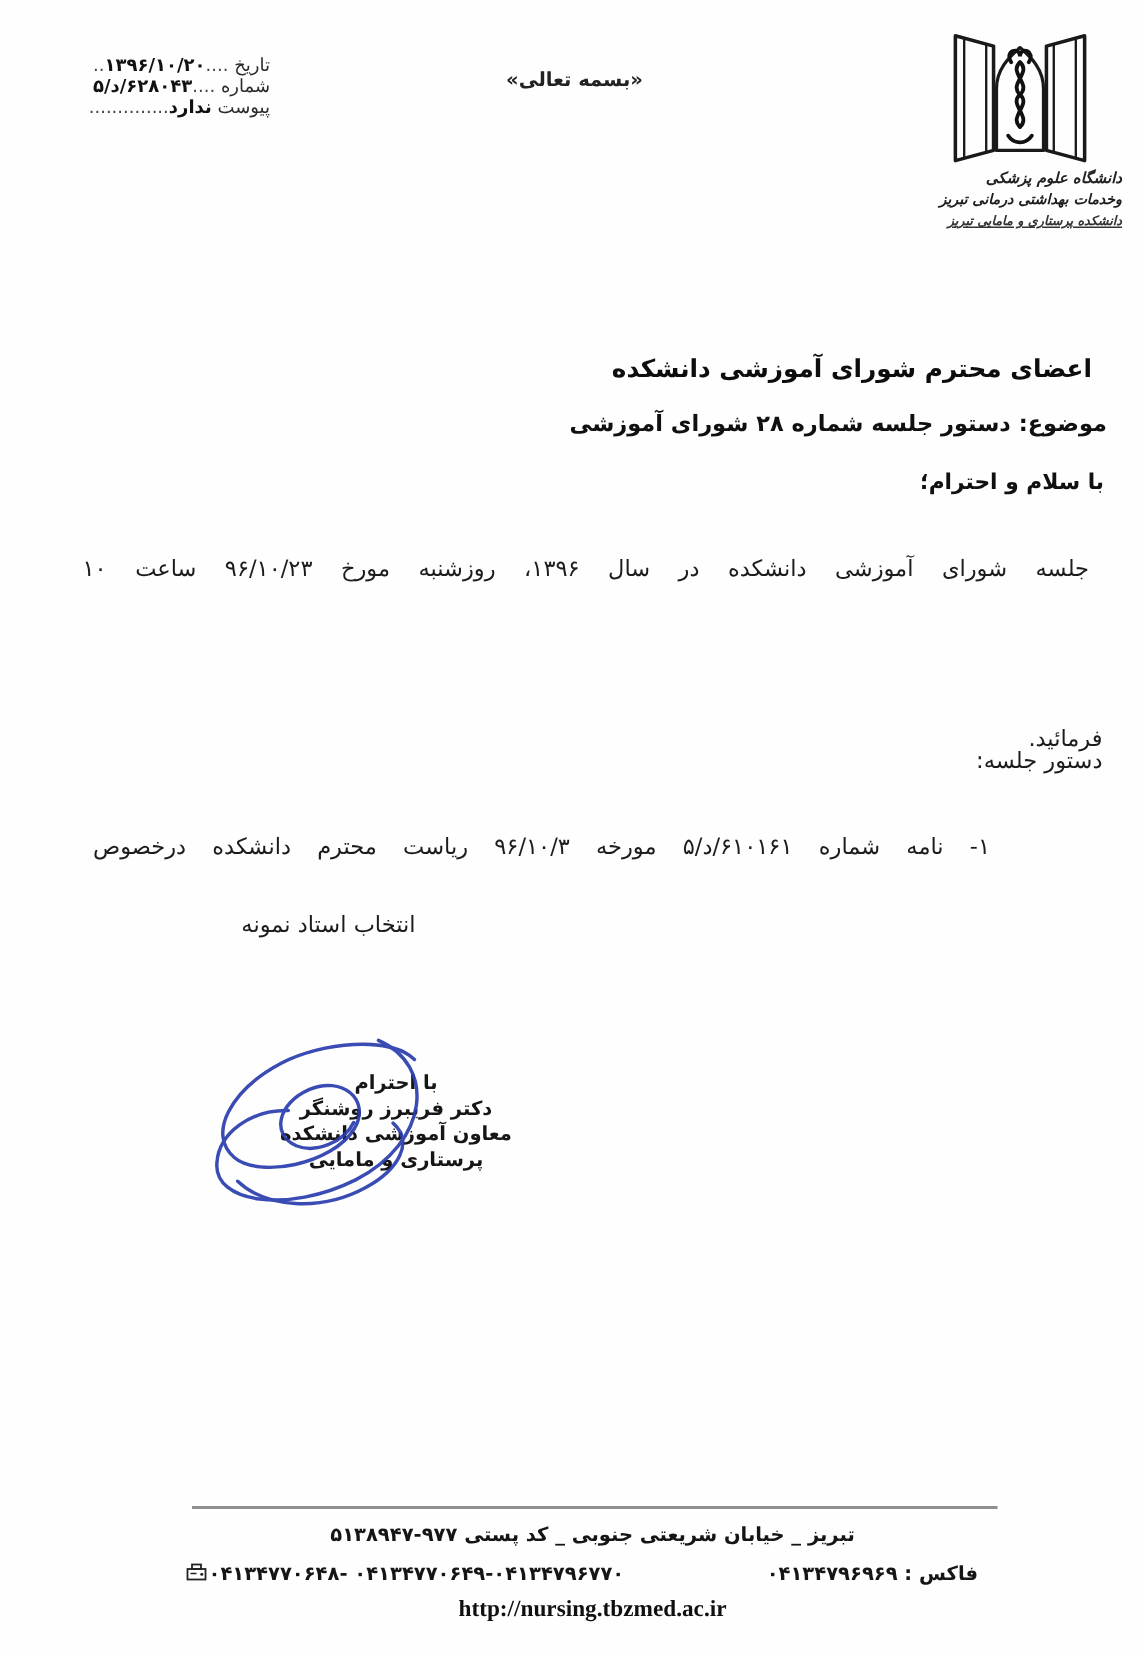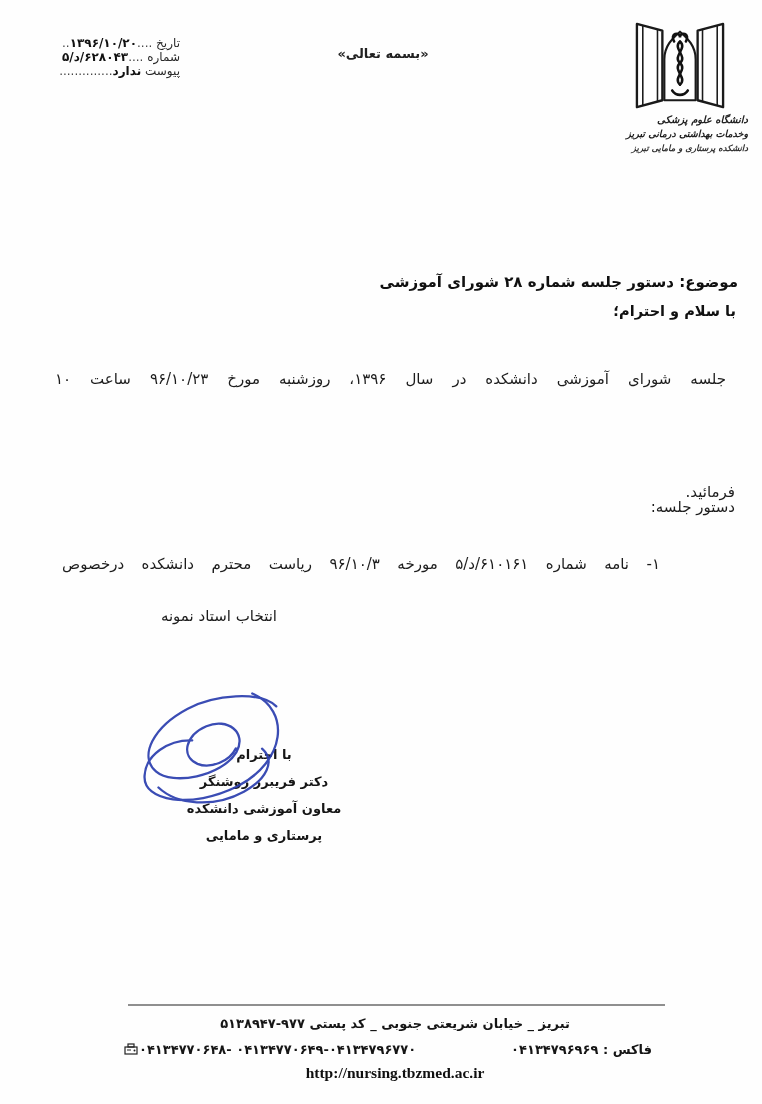--- a/index.html
+++ b/index.html
@@ -14,38 +14,38 @@
   .lh-row .dots { color:#444; letter-spacing:1px; }
 
   
   .basmala { position:absolute; top:46px; left:318px; width:130px; text-align:center; font-size:13px; font-weight:600; color:#222; }
 
   
   .logo { position:absolute; top:18px; left:612px; width:136px; }
   .logo svg { display:block; margin:0 auto; }
   .logo-l1 { font-size:10px; font-weight:bold; font-style:italic; color:#222; margin-top:2px; }
   .logo-l2 { font-size:9.5px; font-weight:bold; font-style:italic; color:#1d1d1d; margin-top:3px; }
-  .logo-l3 { font-size:8.5px; font-weight:bold; font-style:italic; color:#333; margin-top:4px; }
+  .logo-l3 { font-size:8.5px; font-weight:bold; font-style:italic; color:#333; margin-top:4px;text-decoration:underline; }
 
   .line { position:absolute; white-space:nowrap; }
   .h1 { top:236px; right:34px; font-size:16.5px; font-weight:800; color:#0d0d0d; letter-spacing:-.2px; }
   .h2 { top:273px; right:24px; font-size:15px; font-weight:bold; color:#101010; }
-  .h3 { top:303px; right:26px; font-size:14.5px; font-weight:bold; color:#101010; }
+  .h3 { top:314px; right:26px; font-size:14.5px; font-weight:bold; color:#101010; }
 
   .bodyline { position:absolute; font-size:15px; color:#1c1c1c; white-space:normal; }
   .just { text-align:justify; text-align-last:justify; }
   .bl1 { top:370px; left:55px; right:36px; }
   .bl2 { top:426px; left:43px; right:25px; }
   .bl3 { top:483px; right:27px; }
   .bl4 { top:498px; right:27px; }
   .it1 { top:555px; left:62px; right:102px; word-spacing:5px; }
   .it2 { top:607px; right:485px; }
 
   
-  .sig-text { position:absolute; top:714px; left:188px; width:152px; display:flex; flex-direction:column; gap:10px; align-items:center; z-index:1;margin-top:32px; }
+  .sig-text { position:absolute; top:714px; left:188px; width:152px; display:flex; flex-direction:column; align-items:center; z-index:1; }
   .sig-text div { font-size:13px; font-weight:bold; color:#161616; line-height:17px; white-space:nowrap; }
   .sig-ink { position:absolute; top:692px; left:110px; z-index:3; }
 
   
   .f-rule { position:absolute; top:1004px; left:128px; width:537px; height:2px; background:#8f8f8f; }
   .f1 { position:absolute; top:1016px; left:130px; width:530px; text-align:center; font-size:13px; font-weight:bold; color:#151515; }
   .f2 { position:absolute; top:1042px; left:124px; width:528px; direction:ltr; display:flex; justify-content:space-between; align-items:center; font-size:13px; font-weight:bold; color:#151515; }
   .phones { direction:ltr; unicode-bidi:embed; letter-spacing:.3px; }
   .faxgrp { direction:rtl; }
   .f3 { position:absolute; top:1064px; left:130px; width:530px; text-align:center; font-family:"Liberation Serif", serif; font-size:15.5px; font-weight:bold; color:#101010; direction:ltr; }
@@ -89,20 +89,21 @@
         <path d="M52,24 C44,31 60,39 52,46 C44,53 60,61 52,68"></path>
         <path d="M52,24 C60,31 44,39 52,46 C60,53 44,61 52,68"></path>
         <path d="M44,74 C48,80 56,80 60,74"></path>
       </g>
     </svg>
     <div class="logo-l1">دانشگاه علوم پزشکی</div>
     <div class="logo-l2">وخدمات بهداشتی درمانی تبریز</div>
     <div class="logo-l3">دانشکده پرستاری و مامایی تبریز</div>
   </div>
 
+  <div class="line h1">اعضای محترم شورای آموزشی دانشکده</div>
   <div class="line h2">موضوع: دستور جلسه شماره ۲۸  شورای آموزشی</div>
   <div class="line h3">با سلام و احترام؛</div>
 
   <div class="bodyline just bl1">جلسه شورای آموزشی دانشکده در سال ۱۳۹۶، روزشنبه مورخ ۹۶/۱۰/۲۳ ساعت ۱۰</div>
   <div class="bodyline bl3 line">فرمائید.</div>
   <div class="bodyline bl4 line">دستور جلسه:</div>
   <div class="bodyline just it1">۱- نامه شماره ۶۱۰۱۶۱/د/۵ مورخه ۹۶/۱۰/۳ ریاست محترم دانشکده درخصوص</div>
   <div class="bodyline it2 line">انتخاب استاد نمونه</div>
 
   <div class="sig-text">

